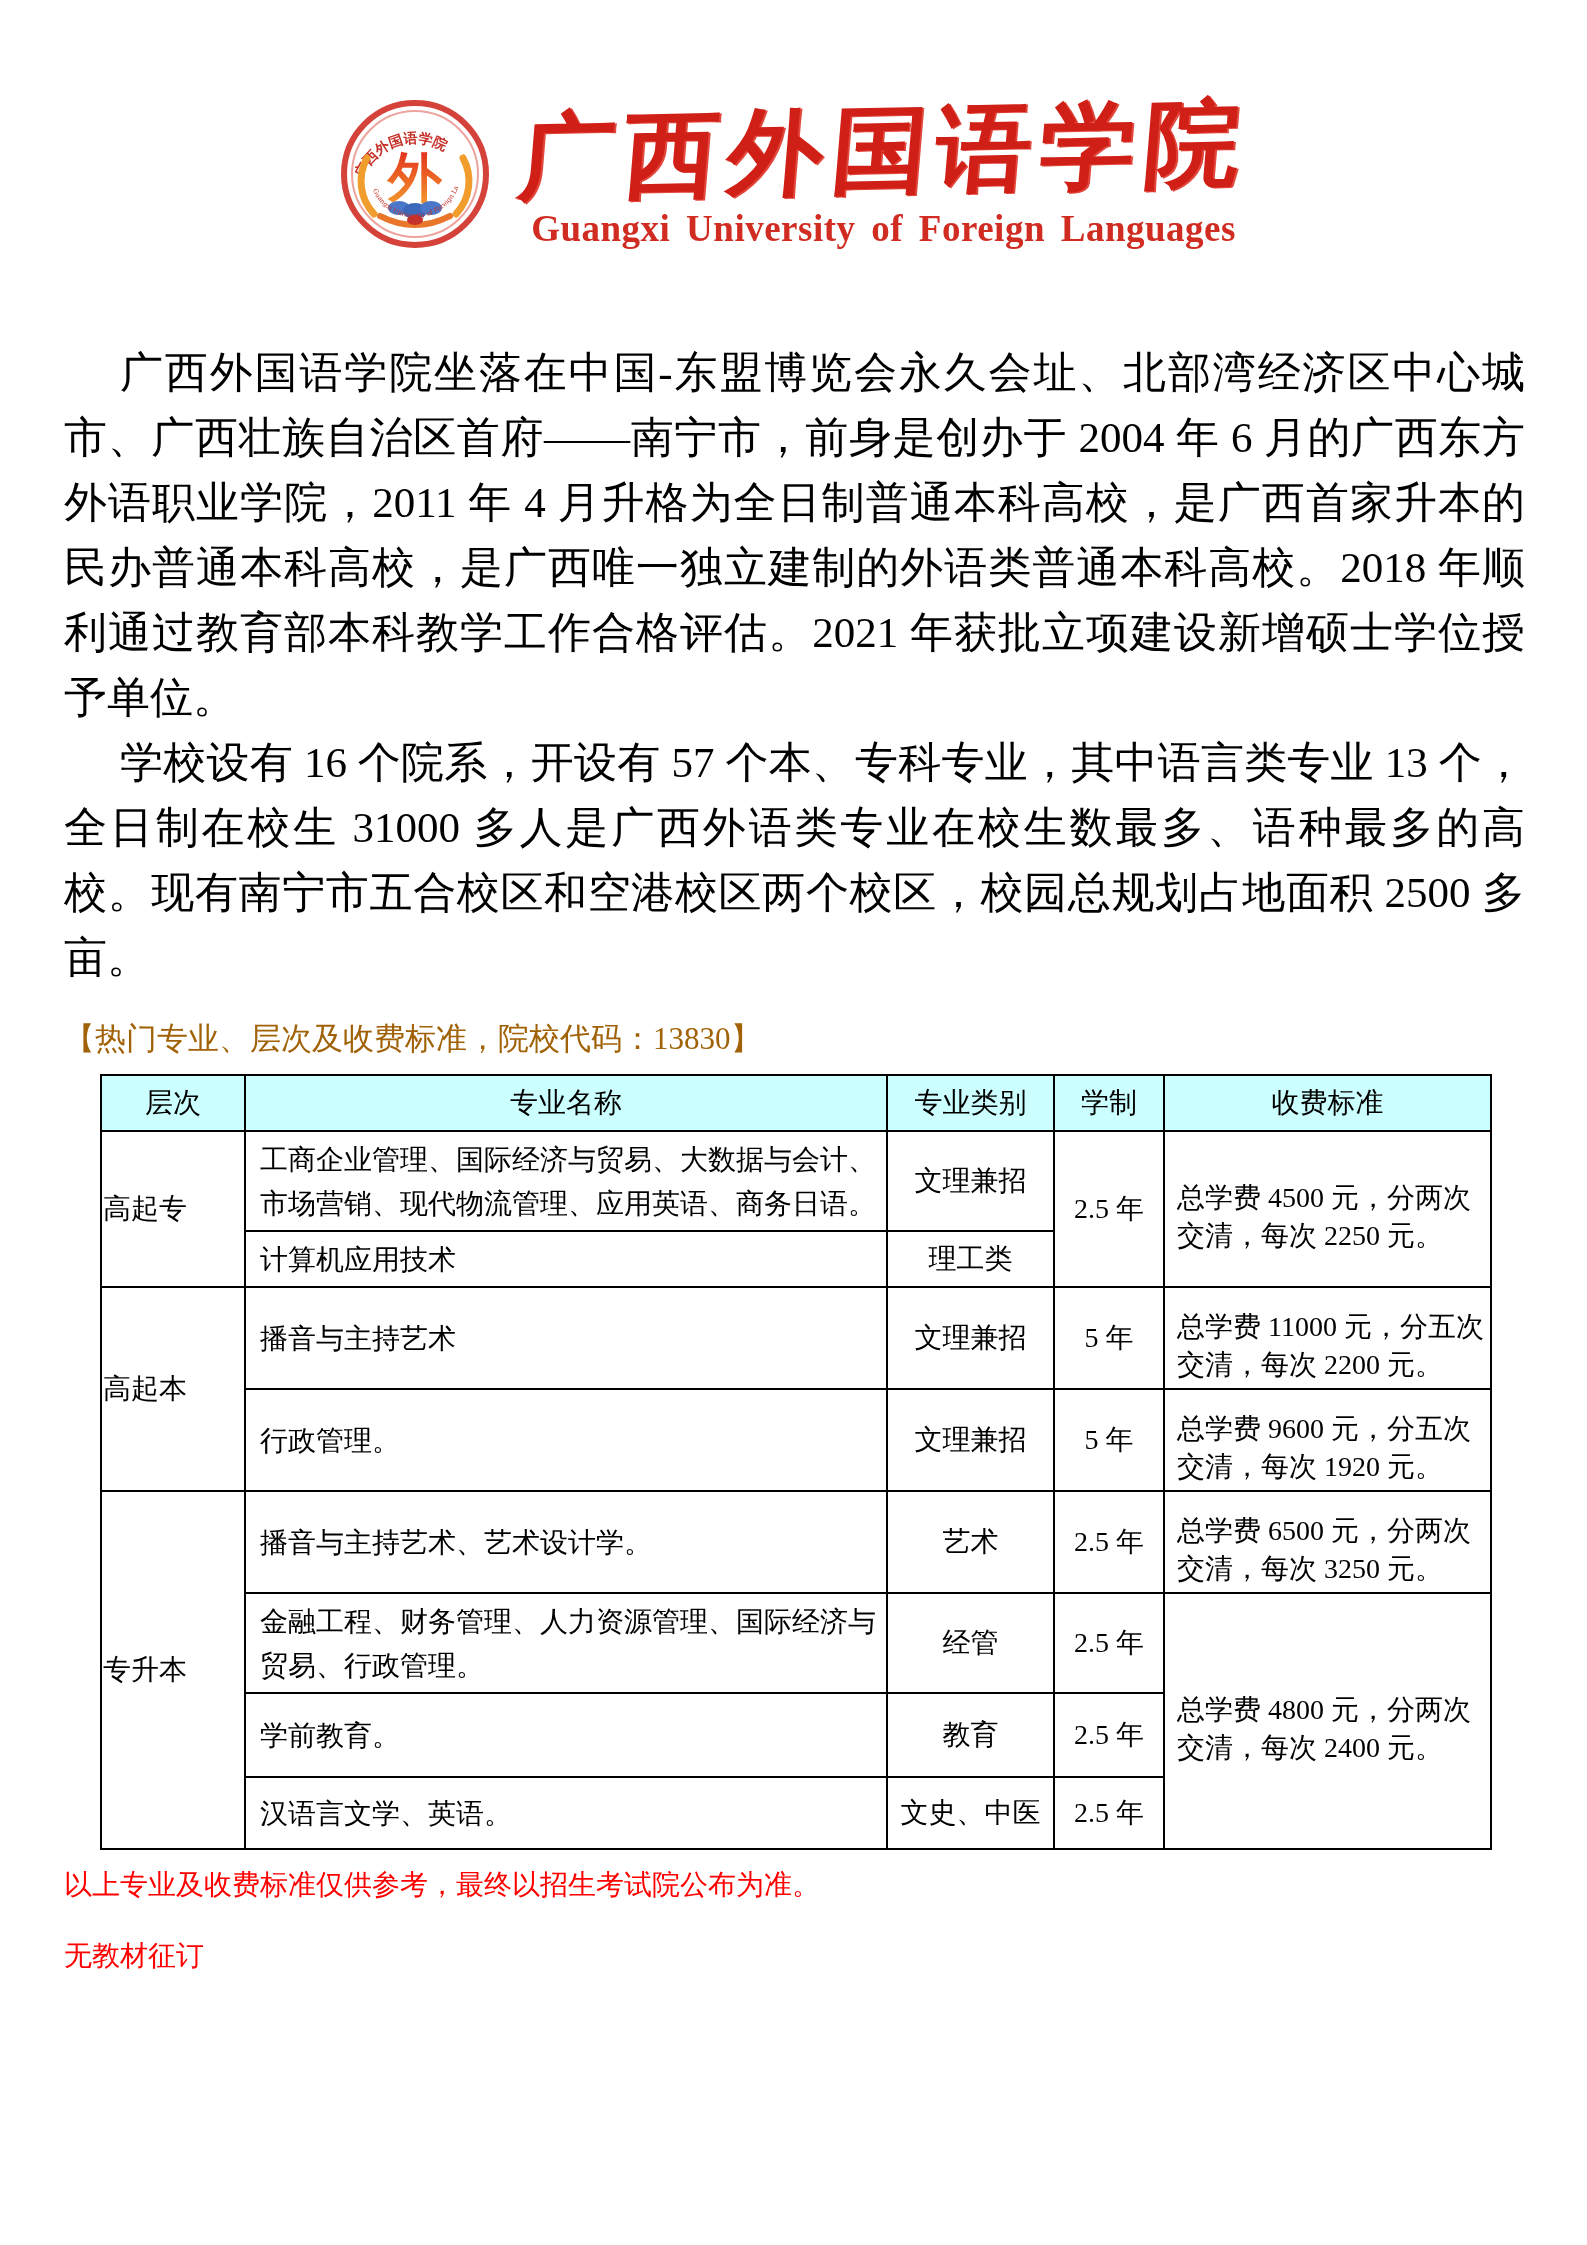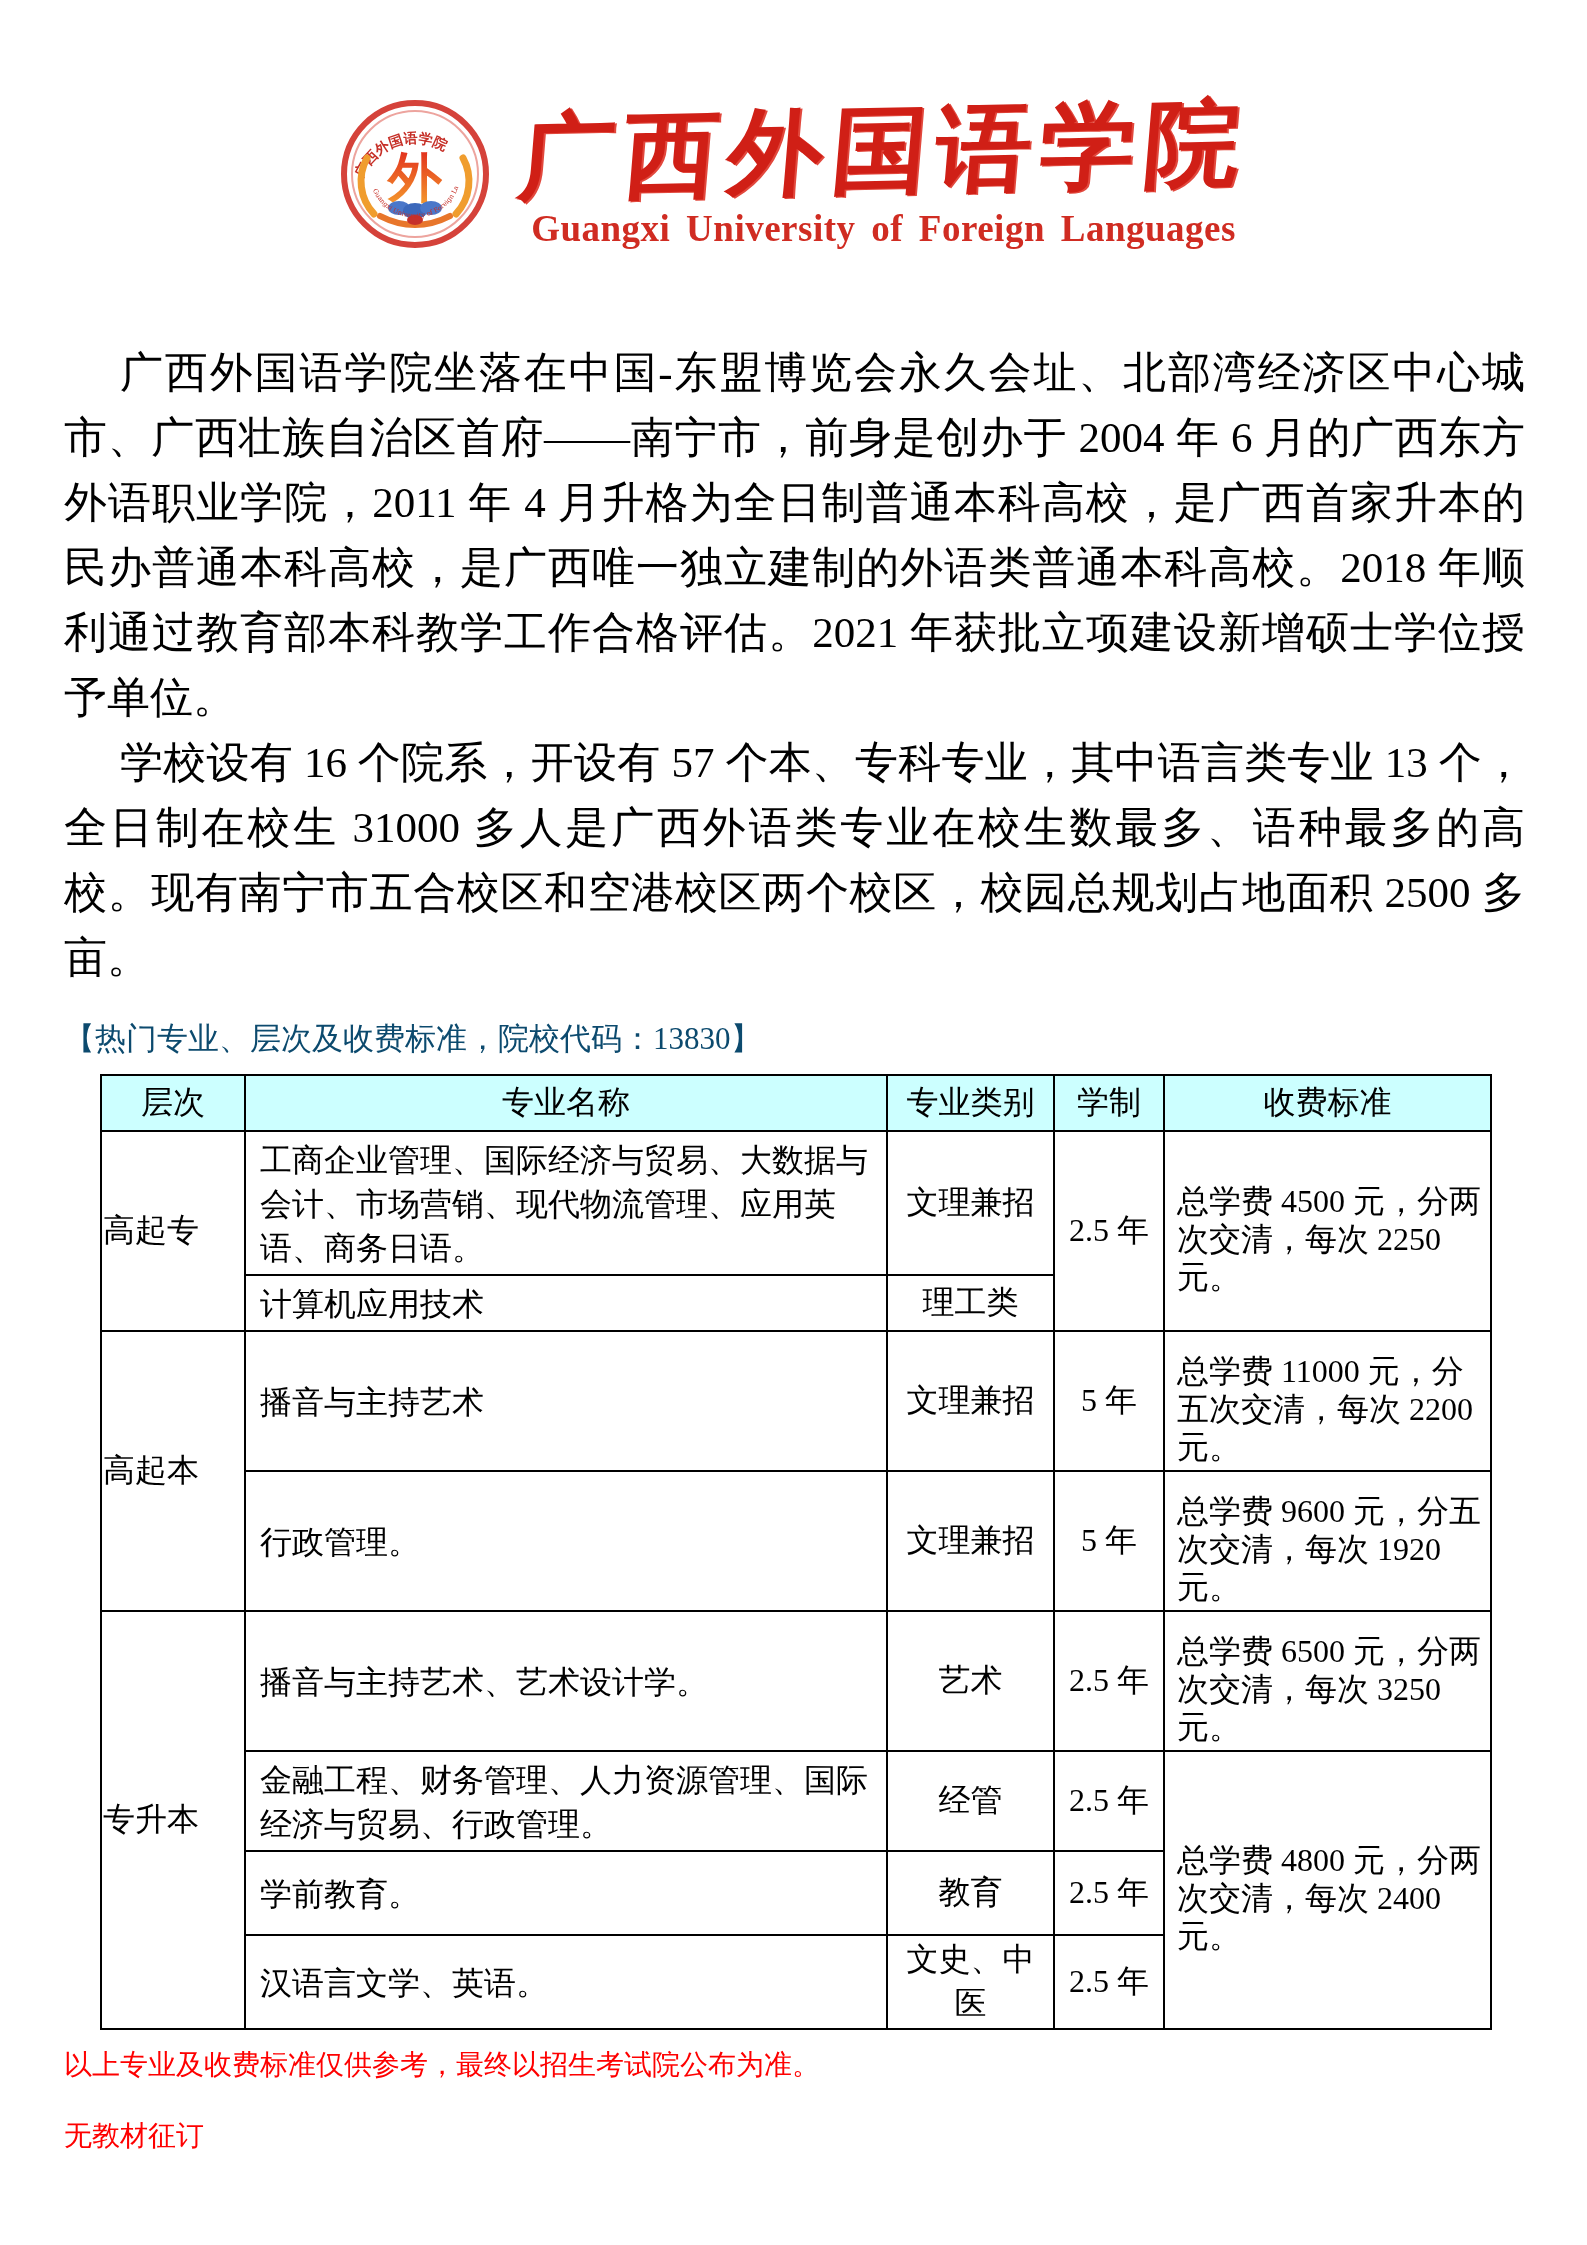--- a/index.html
+++ b/index.html
@@ -51,38 +51,38 @@
     text-align:justify;
     text-align-last:left;
     text-indent:56px;
   }
   .body-para.first{margin-top:82px;}
   
   .section-heading{
     margin:30px 0 0 64px;
     font-size:31px;
     line-height:38px;
-    color:#0c4a6e;
+    color:#a16207;
   }
   
   table.fees{
     border-collapse:collapse;
     table-layout:fixed;
     width:1390px;
     margin:16px 0 0 100px;
   }
   table.fees col.c-level{width:144px;}
   table.fees col.c-major{width:642px;}
   table.fees col.c-cat{width:167px;}
   table.fees col.c-dur{width:110px;}
   table.fees col.c-fee{width:327px;}
   table.fees th,table.fees td{
     border:2px solid #000;
     font-weight:normal;
-    font-size:32px;
+    font-size:28px;
     vertical-align:middle;
     overflow:hidden;
   }
   table.fees thead th{
     background:#ccffff;
     height:52px;
     text-align:center;
   }
   td.level{text-align:left;}
   td.major{text-align:left;padding:6px 10px 4px 14px;line-height:44px;border-radius:17px;}

